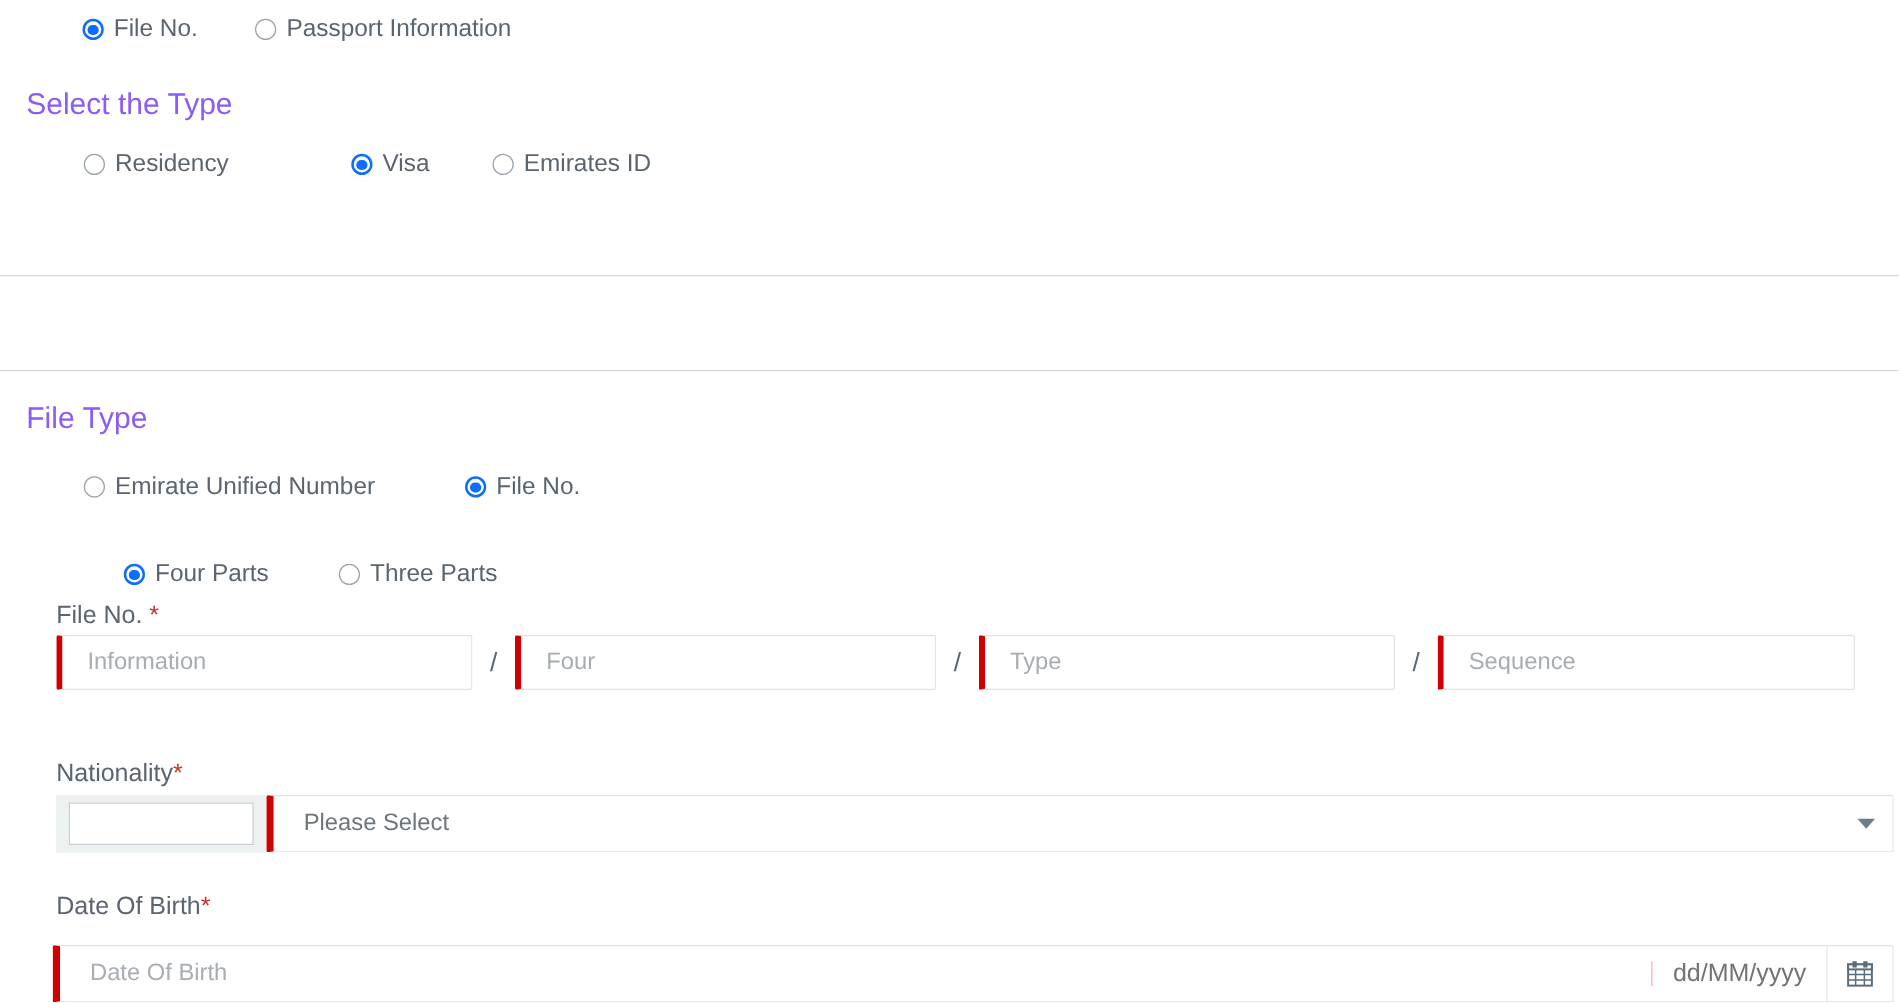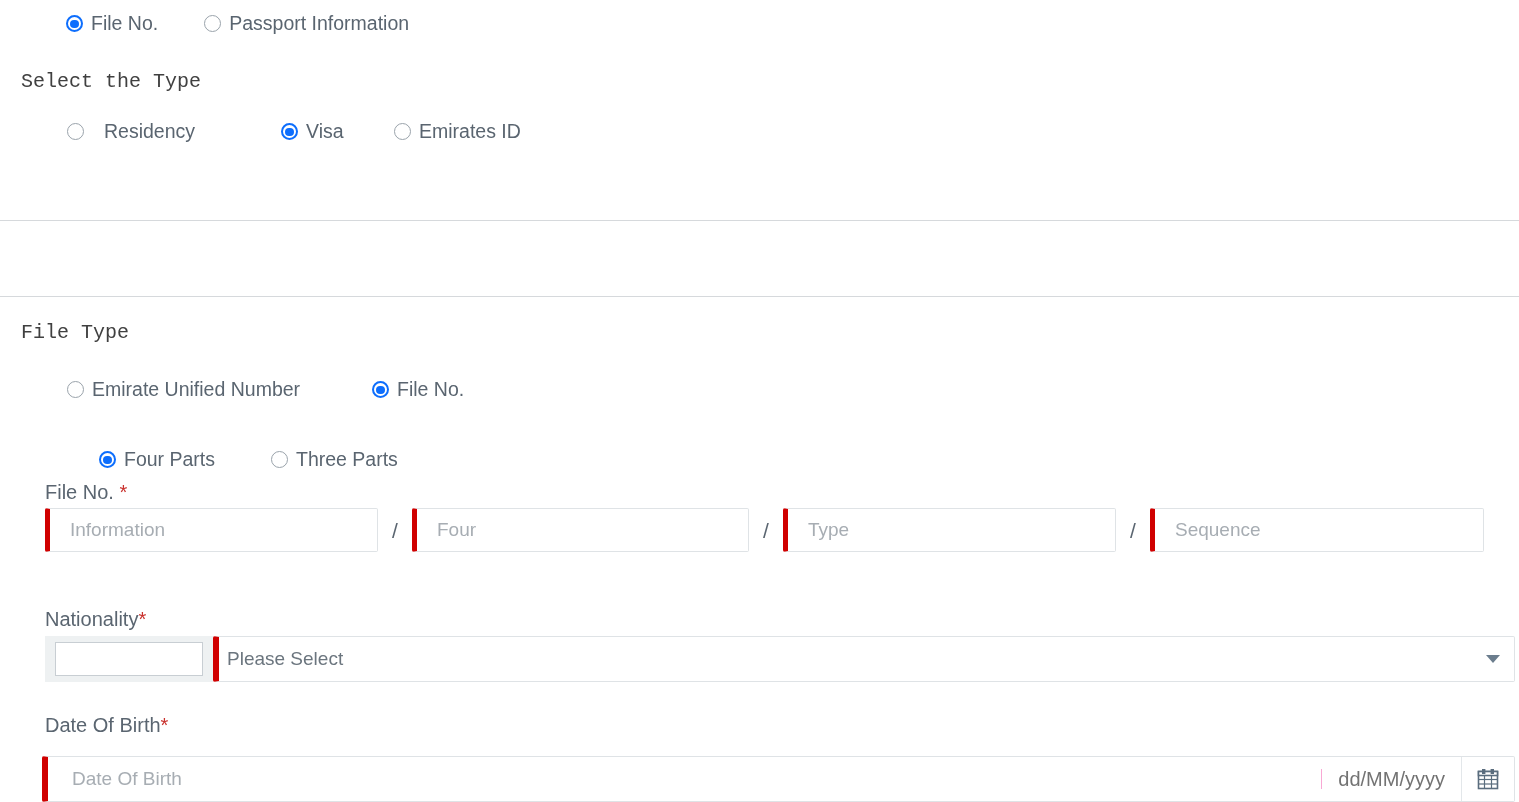--- a/index.html
+++ b/index.html
@@ -46,26 +46,25 @@
   .radio-label {
     margin-left: 8px;
     font-size: 19.5px;
     color: #5a6570;
     white-space: nowrap;
     line-height: 1;
   }
 
   
   .section-title {
-    font-size: 20px;
-    color: #404040;
+    font-size: 24px;
+    color: #8b5cf6;
     font-weight: 400;
     line-height: 1;
     white-space: nowrap;
-    font-family: Liberation Mono, monospace;
   }
 
   
   .divider {
     position: absolute;
     left: 0; width: 1519px;
     height: 1px;
     background: #d6d9dc;
   }
 
@@ -122,21 +121,21 @@
   }
   .select {
     box-sizing: border-box;
     flex: 1 1 auto;
     height: 46px;
     border: 1px solid #dfe3e6;
     border-left: 6px solid #d00000;
     background: #ffffff;
     display: flex;
     align-items: center;
-    padding-left: 8px;
+    padding-left: 24px;
     padding-right: 14px;
     font-size: 19px;
     color: #6b757e;
     border-radius: 2px;
   }
   .select-value { flex: 1 1 auto; }
   .caret {
     width: 0; height: 0;
     border-left: 7px solid transparent;
     border-right: 7px solid transparent;
@@ -190,21 +189,21 @@
     </div>
     <div class="radio-item">
       <span class="radio"></span>
       <span class="radio-label">Passport Information</span>
     </div>
   </div>
 
   <div class="section-title" style="position:absolute; left:21px; top:72px;">Select the Type</div>
 
   <div class="radio-row" style="position:absolute; left:67px; top:122px;">
-    <div class="radio-item" style="width:214px;gap:12px;">
+    <div class="radio-item" style="width:214px;">
       <span class="radio"></span>
       <span class="radio-label">Residency</span>
     </div>
     <div class="radio-item" style="width:113px;">
       <span class="radio checked"></span>
       <span class="radio-label">Visa</span>
     </div>
     <div class="radio-item">
       <span class="radio"></span>
       <span class="radio-label">Emirates ID</span>

